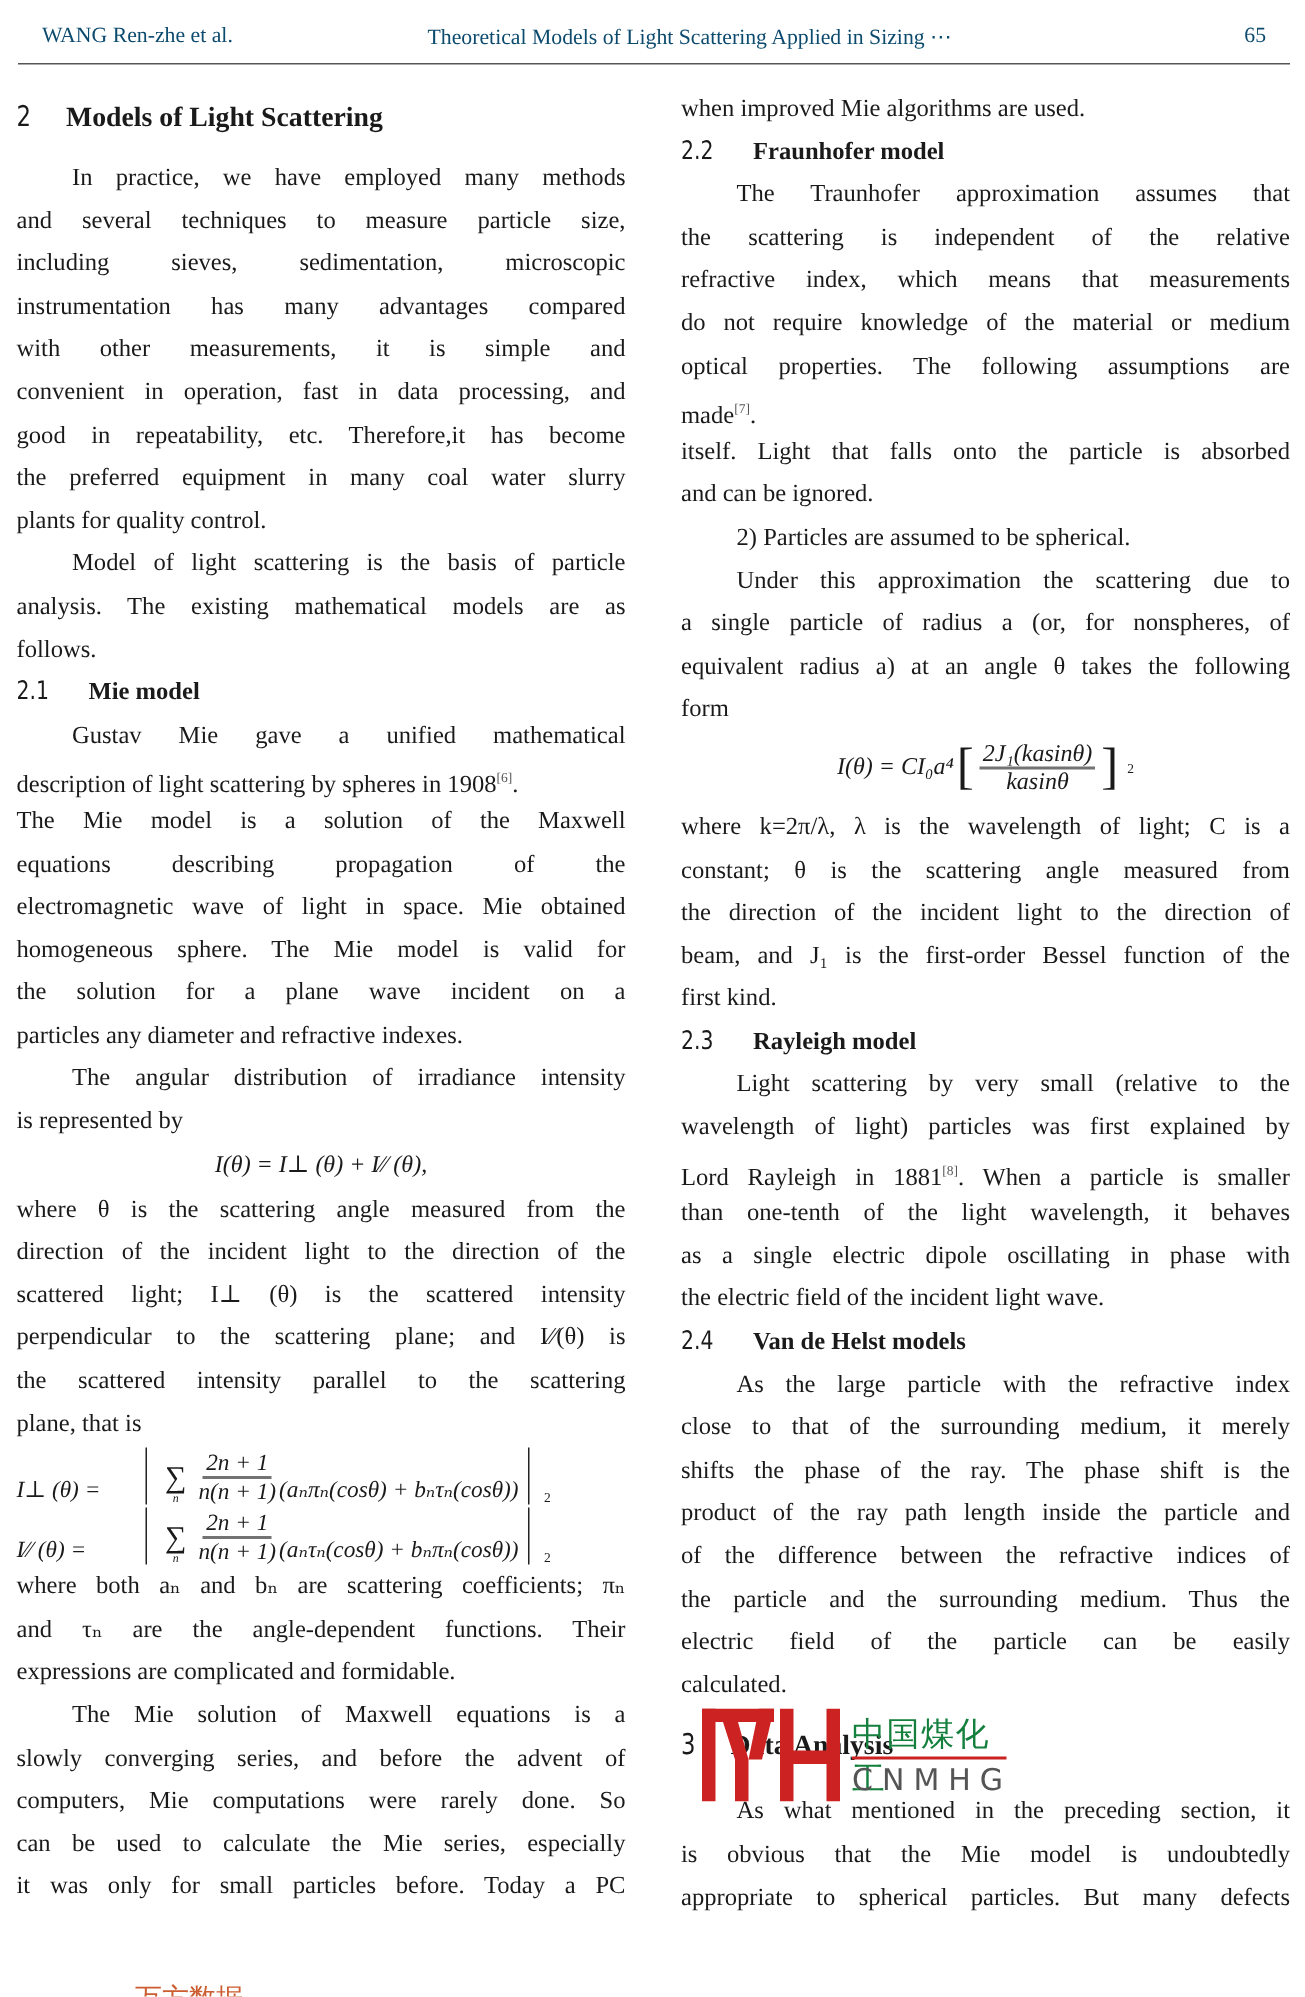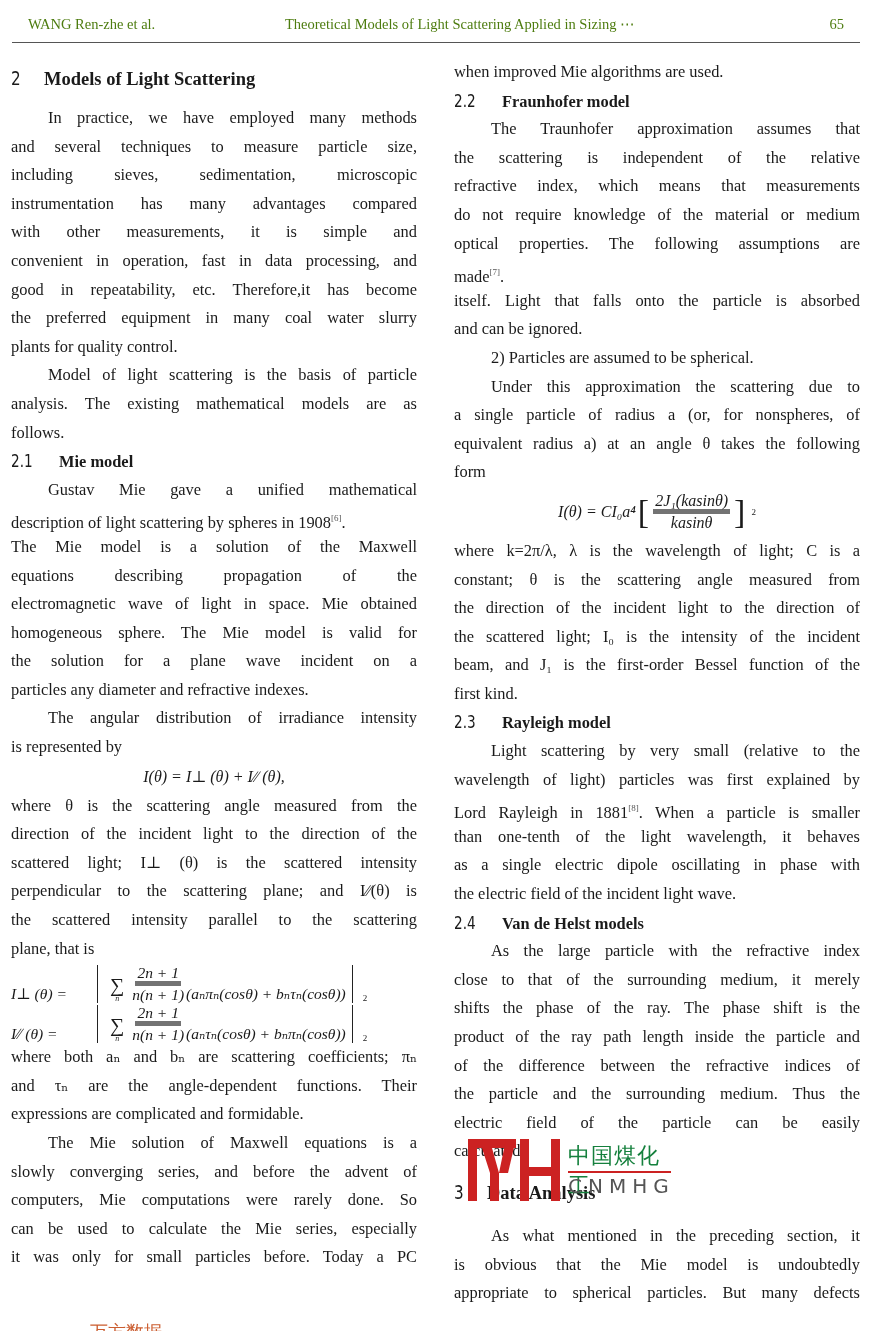--- a/index.html
+++ b/index.html
@@ -4,21 +4,21 @@
 <style>
   html, body { margin: 0; padding: 0; background: #ffffff; }
   body {
     width: 870px; height: 1331px; overflow: hidden; position: relative;
     font-family: "Liberation Serif", "DejaVu Serif", serif;
     color: #1a1a1a;
   }
   .header {
     position: absolute; left: 12px; right: 10px; top: 14px; height: 28px;
     border-bottom: 1.5px solid #555;
-    font-size: 14.5px; color: #4d7c0f;
+    font-size: 14.5px; color: #0c4a6e;
   }
   .header .authors { position: absolute; left: 16px; top: 2px; }
   .header .running-title { position: absolute; left: 273px; top: 2px; }
   .header .page-num { position: absolute; right: 16px; top: 2px; }
 
   .col { position: absolute; top: 58px; width: 406px; }
   .col.left { left: 11px; }
   .col.right { left: 454px; }
 
   .line {
@@ -44,21 +44,21 @@
   .eq-center { text-align: center; font-size: 16px; height: 30px; line-height: 30px; font-style: italic; }
 
   .big-eq {
     height: 40px; font-size: 15.5px; display: flex; align-items: flex-end; white-space: nowrap;
   }
   .big-eq .lhs { width: 80px; font-style: italic; }
   .bar { display: inline-block; width: 1px; height: 38px; background: #222; margin: 0 6px; }
   .sum { display: inline-flex; flex-direction: column; align-items: center; margin: 0 6px; font-size: 20px; line-height: 20px; }
   .sum small { font-size: 8px; font-style: italic; line-height: 8px; }
   .frac { display: inline-flex; flex-direction: column; align-items: center; line-height: 17px; margin: 0 2px; }
-  .frac .top { border-bottom: 5px solid #737373; padding: 0 2px; }
+  .frac .top { border-bottom: 2px solid #737373; padding: 0 2px; }
   .sq { font-size: 9px; vertical-align: 16px; margin-left: 4px; }
 
   .fr-eq { height: 50px; display: flex; align-items: center; justify-content: center; font-size: 16px; }
   .brk { font-size: 34px; font-weight: 100; line-height: 34px; margin: 0 2px; }
 
   .wm-logo {
     position: absolute; left: 468px; top: 1137px; width: 210px; height: 66px;
     background: rgba(255,255,255,0.0);
   }
   .wm-logo .mark { position: absolute; left: 0; top: 2px; }
@@ -179,21 +179,20 @@
         <span class="top it">2J₁(kasinθ)</span>
         <span class="it">kasinθ</span>
       </span>
     <span class="brk">]</span>
     <span class="sq">2</span>
   </div>
 
   <div class="line just">where k=2π/λ, λ is the wavelength of light; C is a</div>
   <div class="line just">constant; θ is the scattering angle measured from</div>
   <div class="line just">the direction of the incident light to the direction of</div>
-  <div class="line just">the scattered light; I₀ is the intensity of the incident</div>
   <div class="line just">beam, and J₁ is the first-order Bessel function of the</div>
   <div class="line">first kind.</div>
 
   <div class="sub-h">
     <span class="num">2.3</span><span>Rayleigh model</span>
   </div>
   <div class="line just indent">Light scattering by very small (relative to the</div>
   <div class="line just">wavelength of light) particles was first explained by</div>
   <div class="line just"><span>Lord Rayleigh in 1881</span><span class="sup">[8]</span><span>. When a particle is smaller</span></div>
   <div class="line just">than one-tenth of the light wavelength, it behaves</div>

